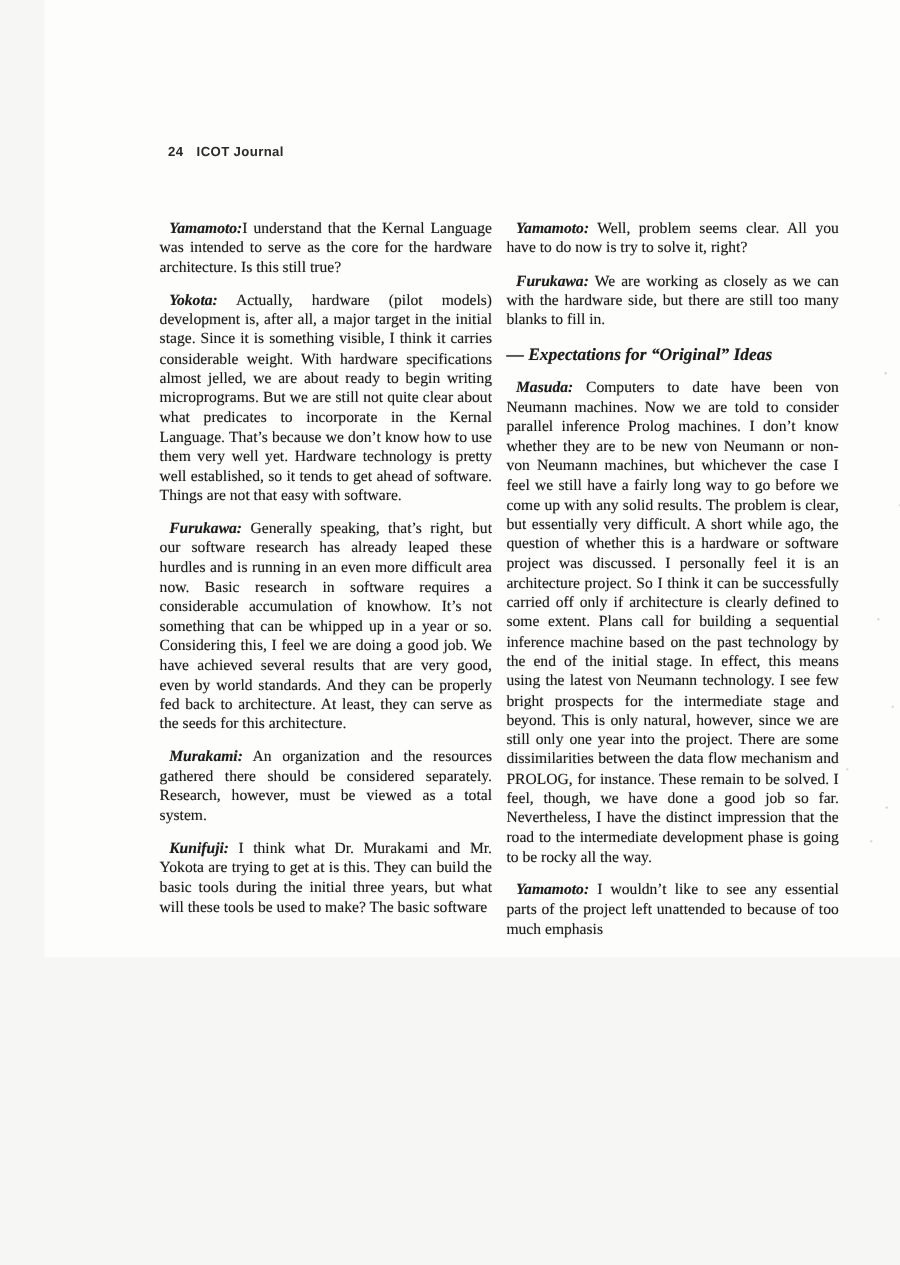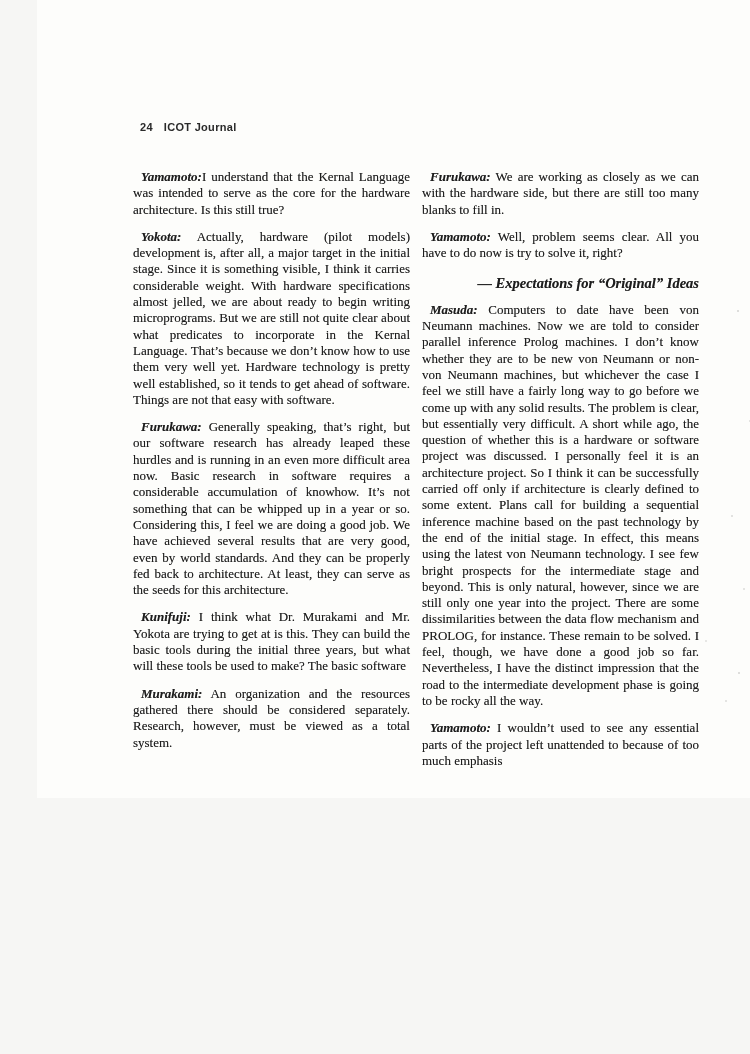--- a/index.html
+++ b/index.html
@@ -23,21 +23,21 @@
     left: 103px;
     font-family: "Liberation Sans", sans-serif;
     font-size: 11px;
     font-weight: bold;
     color: #2a2a2a;
     letter-spacing: 0.3px;
   }
   .running-head .pgnum { margin-right: 11px; }
   .col {
     position: absolute;
-    top: 169px;
+    top: 182px;
     width: 277px;
     font-size: 13px;
     line-height: 16.3px;
     text-align: justify;
     text-shadow: 0 0 0.6px rgba(25,25,25,0.45);
   }
   .col-left  { left: 96px; }
   .col-right { left: 385px; }
   p.para {
     margin: 0 0 11px 0;
@@ -46,21 +46,21 @@
   p.para.cont { text-indent: 0; }
   .speaker {
     font-weight: bold;
     font-style: italic;
   }
   .section-heading {
     font-size: 14.5px;
     font-weight: bold;
     font-style: italic;
     margin: 14px 0 10px 0;
-    text-align: right;
+    text-align: left;
     text-shadow: 0 0 0.6px rgba(25,25,25,0.5);
   }
   
   .scan-noise {
     position: absolute;
     top: 0; left: 0;
     width: 2px; height: 2px;
     border-radius: 50%;
     box-shadow:
       700px 310px 0 rgba(90,90,90,.25),
@@ -86,27 +86,27 @@
 <div class="page">
 
   <div class="running-head">
     <span class="pgnum">24</span><span>ICOT Journal</span>
   </div>
 
   <div class="col col-left">
     <p class="para"><b class="speaker">Yamamoto:</b><span>I understand that the Kernal Language was intended to serve as the core for the hardware architecture. Is this still true?</span></p>
     <p class="para"><b class="speaker">Yokota:</b><span> Actually, hardware (pilot models) development is, after all, a major target in the initial stage. Since it is something visible, I think it carries considerable weight. With hardware specifications almost jelled, we are about ready to begin writing microprograms. But we are still not quite clear about what predicates to incorporate in the Kernal Language. That’s because we don’t know how to use them very well yet. Hardware technology is pretty well established, so it tends to get ahead of software. Things are not that easy with software.</span></p>
     <p class="para"><b class="speaker">Furukawa:</b><span> Generally speaking, that’s right, but our software research has already leaped these hurdles and is running in an even more difficult area now. Basic research in software requires a considerable accumulation of knowhow. It’s not something that can be whipped up in a year or so. Considering this, I feel we are doing a good job. We have achieved several results that are very good, even by world standards. And they can be properly fed back to architecture. At least, they can serve as the seeds for this architecture.</span></p>
+    <p class="para"><b class="speaker">Murakami:</b><span> An organization and the resources gathered there should be considered separately. Research, however, must be viewed as a total system.</span></p>
     <p class="para"><b class="speaker">Kunifuji:</b><span> I think what Dr. Murakami and Mr. Yokota are trying to get at is this. They can build the basic tools during the initial three years, but what will these tools be used to make? The basic software</span></p>
-    <p class="para"><b class="speaker">Murakami:</b><span> An organization and the resources gathered there should be considered separately. Research, however, must be viewed as a total system.</span></p>
   </div>
 
   <div class="col col-right">
+    <p class="para"><b class="speaker">Yamamoto:</b><span> Well, problem seems clear. All you have to do now is try to solve it, right?</span></p>
     <p class="para"><b class="speaker">Furukawa:</b><span> We are working as closely as we can with the hardware side, but there are still too many blanks to fill in.</span></p>
-    <p class="para"><b class="speaker">Yamamoto:</b><span> Well, problem seems clear. All you have to do now is try to solve it, right?</span></p>
     <div class="section-heading">— Expectations for “Original” Ideas</div>
     <p class="para"><b class="speaker">Masuda:</b><span> Computers to date have been von Neumann machines. Now we are told to consider parallel inference Prolog machines. I don’t know whether they are to be new von Neumann or non-von Neumann machines, but whichever the case I feel we still have a fairly long way to go before we come up with any solid results. The problem is clear, but essentially very difficult. A short while ago, the question of whether this is a hardware or software project was discussed. I personally feel it is an architecture project. So I think it can be successfully carried off only if architecture is clearly defined to some extent. Plans call for building a sequential inference machine based on the past technology by the end of the initial stage. In effect, this means using the latest von Neumann technology. I see few bright prospects for the intermediate stage and beyond. This is only natural, however, since we are still only one year into the project. There are some dissimilarities between the data flow mechanism and PROLOG, for instance. These remain to be solved. I feel, though, we have done a good job so far. Nevertheless, I have the distinct impression that the road to the intermediate development phase is going to be rocky all the way.</span></p>
-    <p class="para"><b class="speaker">Yamamoto:</b><span> I wouldn’t used to see any essential parts of the project left unattended to because of too much emphasis</span></p>
+    <p class="para"><b class="speaker">Yamamoto:</b><span> I wouldn’t like to see any essential parts of the project left unattended to because of too much emphasis</span></p>
   </div>
 
   <div class="scan-noise"></div>
 
 </div>
 
 </body></html>

